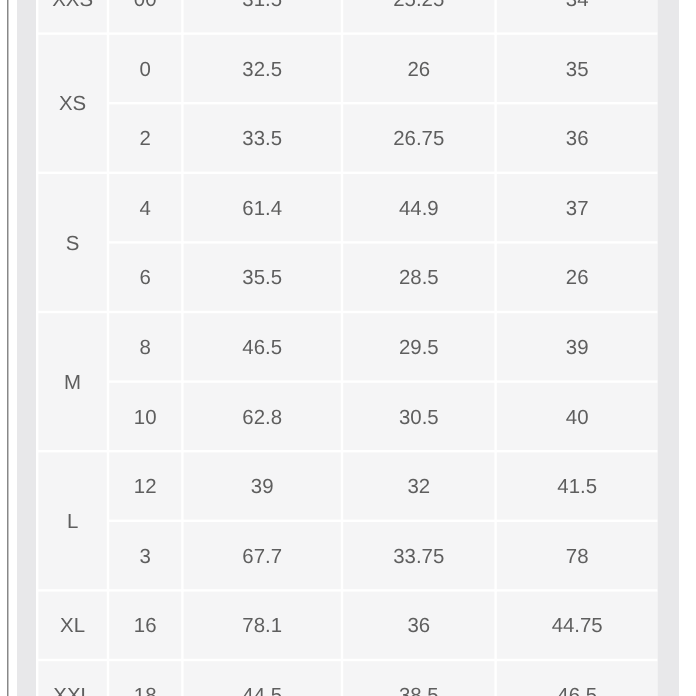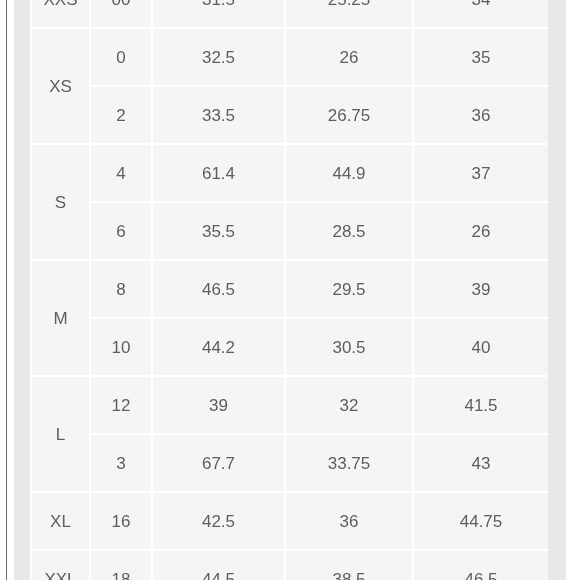--- a/index.html
+++ b/index.html
@@ -162,41 +162,41 @@
           </tr>
           <tr>
             <td class="size-cell" rowspan="2">M</td>
             <td>8</td>
             <td>46.5</td>
             <td>29.5</td>
             <td>39</td>
           </tr>
           <tr>
             <td>10</td>
-            <td>44.2</td>
+            <td>62.8</td>
             <td>30.5</td>
             <td>40</td>
           </tr>
           <tr>
             <td class="size-cell" rowspan="2">L</td>
             <td>12</td>
             <td>39</td>
             <td>32</td>
             <td>41.5</td>
           </tr>
           <tr>
             <td>3</td>
             <td>67.7</td>
             <td>33.75</td>
-            <td>43</td>
+            <td>78</td>
           </tr>
           <tr>
             <td class="size-cell">XL</td>
             <td>16</td>
-            <td>42.5</td>
+            <td>78.1</td>
             <td>36</td>
             <td>44.75</td>
           </tr>
           <tr>
             <td class="size-cell">XXL</td>
             <td>18</td>
             <td>44.5</td>
             <td>38.5</td>
             <td>46.5</td>
           </tr>

